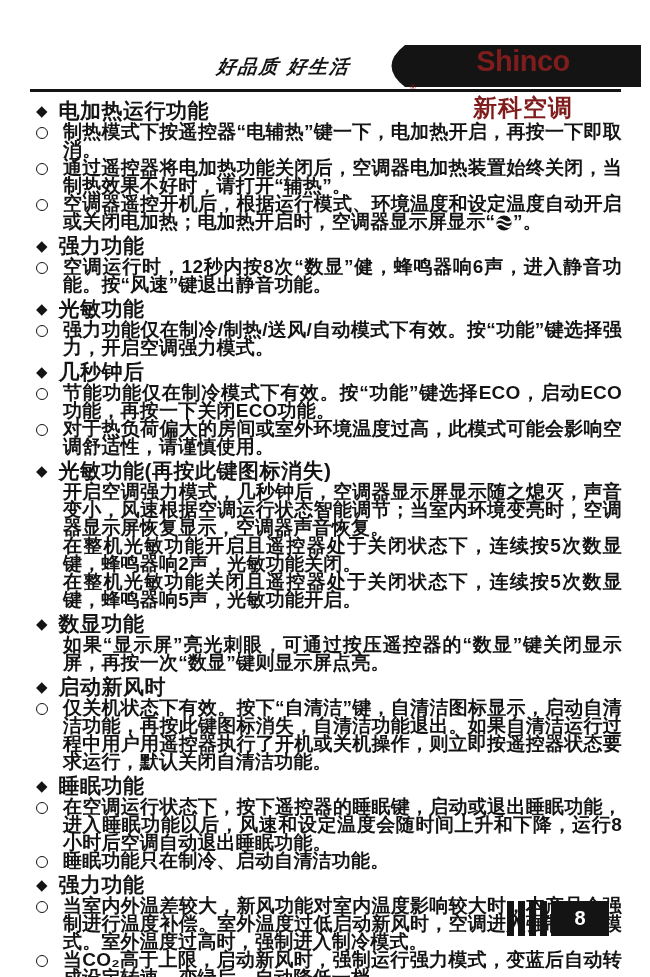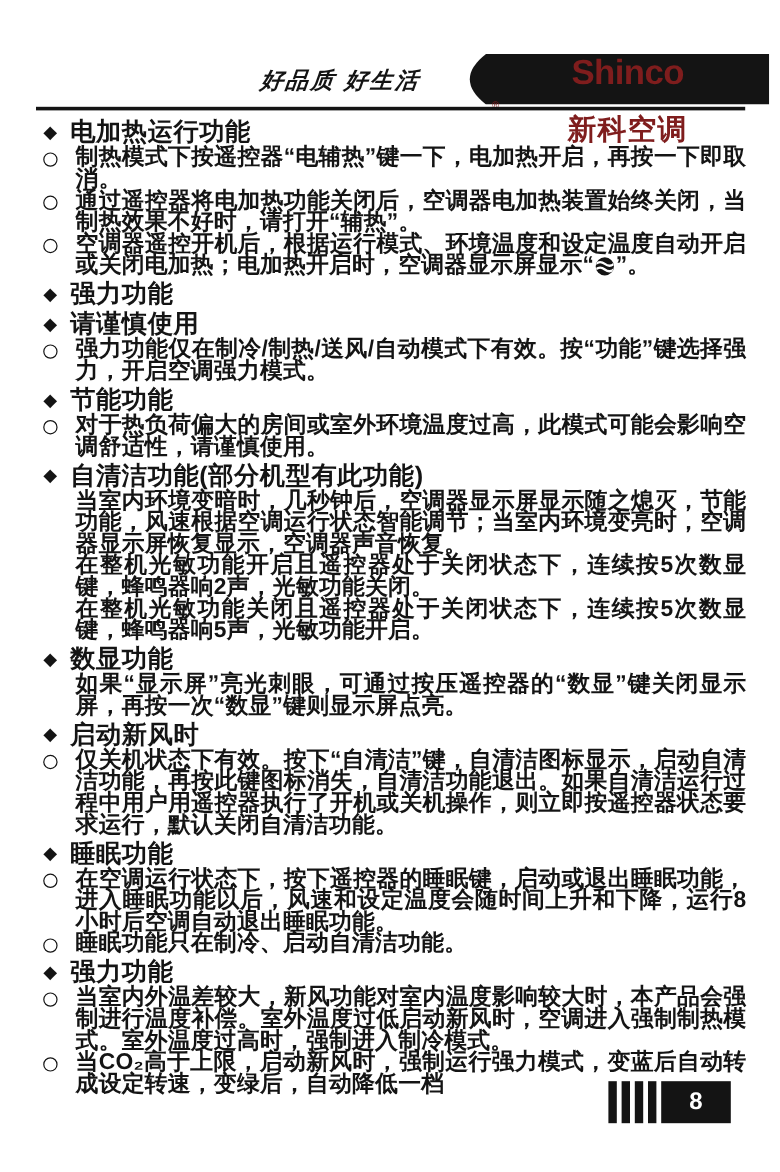--- a/index.html
+++ b/index.html
@@ -108,53 +108,65 @@
               <path d="M0.5,13.2 Q5,9.4 10,13.2 T19.5,13.2"></path>
             </g>
           </svg><span>”。</span></p>
       </div>
     </section>
     <section class="sec">
       <div class="trow">
         <span class="diamond">◆</span>
         <span class="stitle">强力功能</span>
       </div>
-    </section>
-    <section class="sec">
-      <div class="trow">
-        <span class="diamond">◆</span>
-        <span class="stitle">请谨慎使用</span>
+      <div class="item">
+        <span class="bcol">
+          <span class="ring"></span>
+        </span>
+        <p class="txt"><span>空调运行时，12秒内按8次“数显”健，蜂鸣器响6声，进入静音功能。按“风速”键退出静音功能。</span></p>
+      </div>
+    </section>
+    <section class="sec">
+      <div class="trow">
+        <span class="diamond">◆</span>
+        <span class="stitle">光敏功能</span>
       </div>
       <div class="item">
         <span class="bcol">
           <span class="ring"></span>
         </span>
         <p class="txt"><span>强力功能仅在制冷/制热/送风/自动模式下有效。按“功能”键选择强力，开启空调强力模式。</span></p>
       </div>
     </section>
     <section class="sec">
       <div class="trow">
         <span class="diamond">◆</span>
-        <span class="stitle">节能功能</span>
+        <span class="stitle">几秒钟后</span>
+      </div>
+      <div class="item">
+        <span class="bcol">
+          <span class="ring"></span>
+        </span>
+        <p class="txt"><span>节能功能仅在制冷模式下有效。按“功能”键选择ECO，启动ECO功能，再按一下关闭ECO功能。</span></p>
       </div>
       <div class="item">
         <span class="bcol">
           <span class="ring"></span>
         </span>
         <p class="txt"><span>对于热负荷偏大的房间或室外环境温度过高，此模式可能会影响空调舒适性，请谨慎使用。</span></p>
       </div>
     </section>
     <section class="sec">
       <div class="trow">
         <span class="diamond">◆</span>
-        <span class="stitle">自清洁功能(部分机型有此功能)</span>
-      </div>
-      <div class="item">
-        <span class="bcol"></span>
-        <p class="txt"><span>当室内环境变暗时，几秒钟后，空调器显示屏显示随之熄灭，节能功能，风速根据空调运行状态智能调节；当室内环境变亮时，空调器显示屏恢复显示，空调器声音恢复。</span></p>
+        <span class="stitle">光敏功能(再按此键图标消失)</span>
+      </div>
+      <div class="item">
+        <span class="bcol"></span>
+        <p class="txt"><span>开启空调强力模式，几秒钟后，空调器显示屏显示随之熄灭，声音变小，风速根据空调运行状态智能调节；当室内环境变亮时，空调器显示屏恢复显示，空调器声音恢复。</span></p>
       </div>
       <div class="item">
         <span class="bcol"></span>
         <p class="txt"><span>在整机光敏功能开启且遥控器处于关闭状态下，连续按5次数显键，蜂鸣器响2声，光敏功能关闭。</span></p>
       </div>
       <div class="item">
         <span class="bcol"></span>
         <p class="txt"><span>在整机光敏功能关闭且遥控器处于关闭状态下，连续按5次数显键，蜂鸣器响5声，光敏功能开启。</span></p>
       </div>
     </section>

